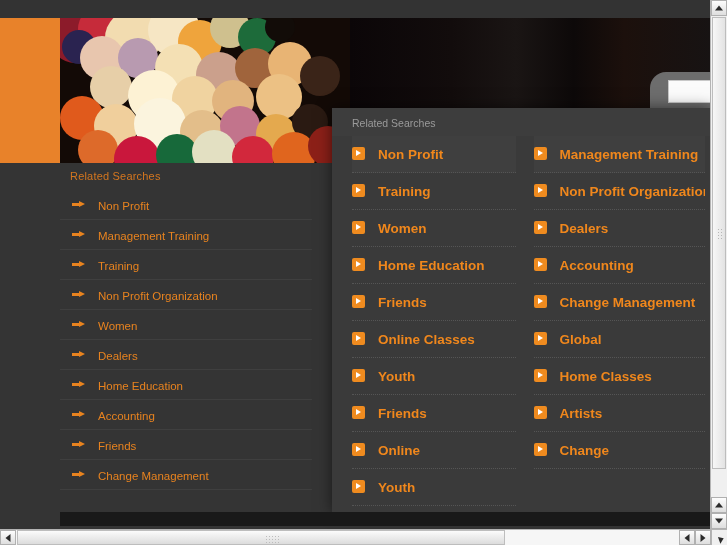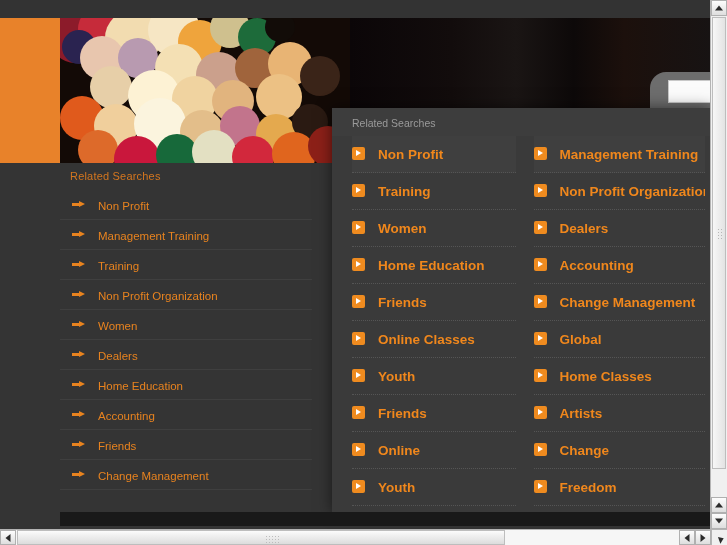--- a/index.html
+++ b/index.html
@@ -293,24 +293,20 @@
           <span class="ov-label">Home Classes</span>
         </div>
         <div class="ov-item">
           <span class="ov-icon"></span>
           <span class="ov-label">Artists</span>
         </div>
         <div class="ov-item">
           <span class="ov-icon"></span>
           <span class="ov-label">Change</span>
         </div>
-        <div class="ov-item">
-          <span class="ov-icon"></span>
-          <span class="ov-label">Freedom</span>
-        </div>
       </div>
 
     </div>
   </div>
 
   <div class="bottom-left"></div>
   <div class="bottom-band"></div>
 
   <div class="vscroll">
     <div class="vs-btn vs-up">

